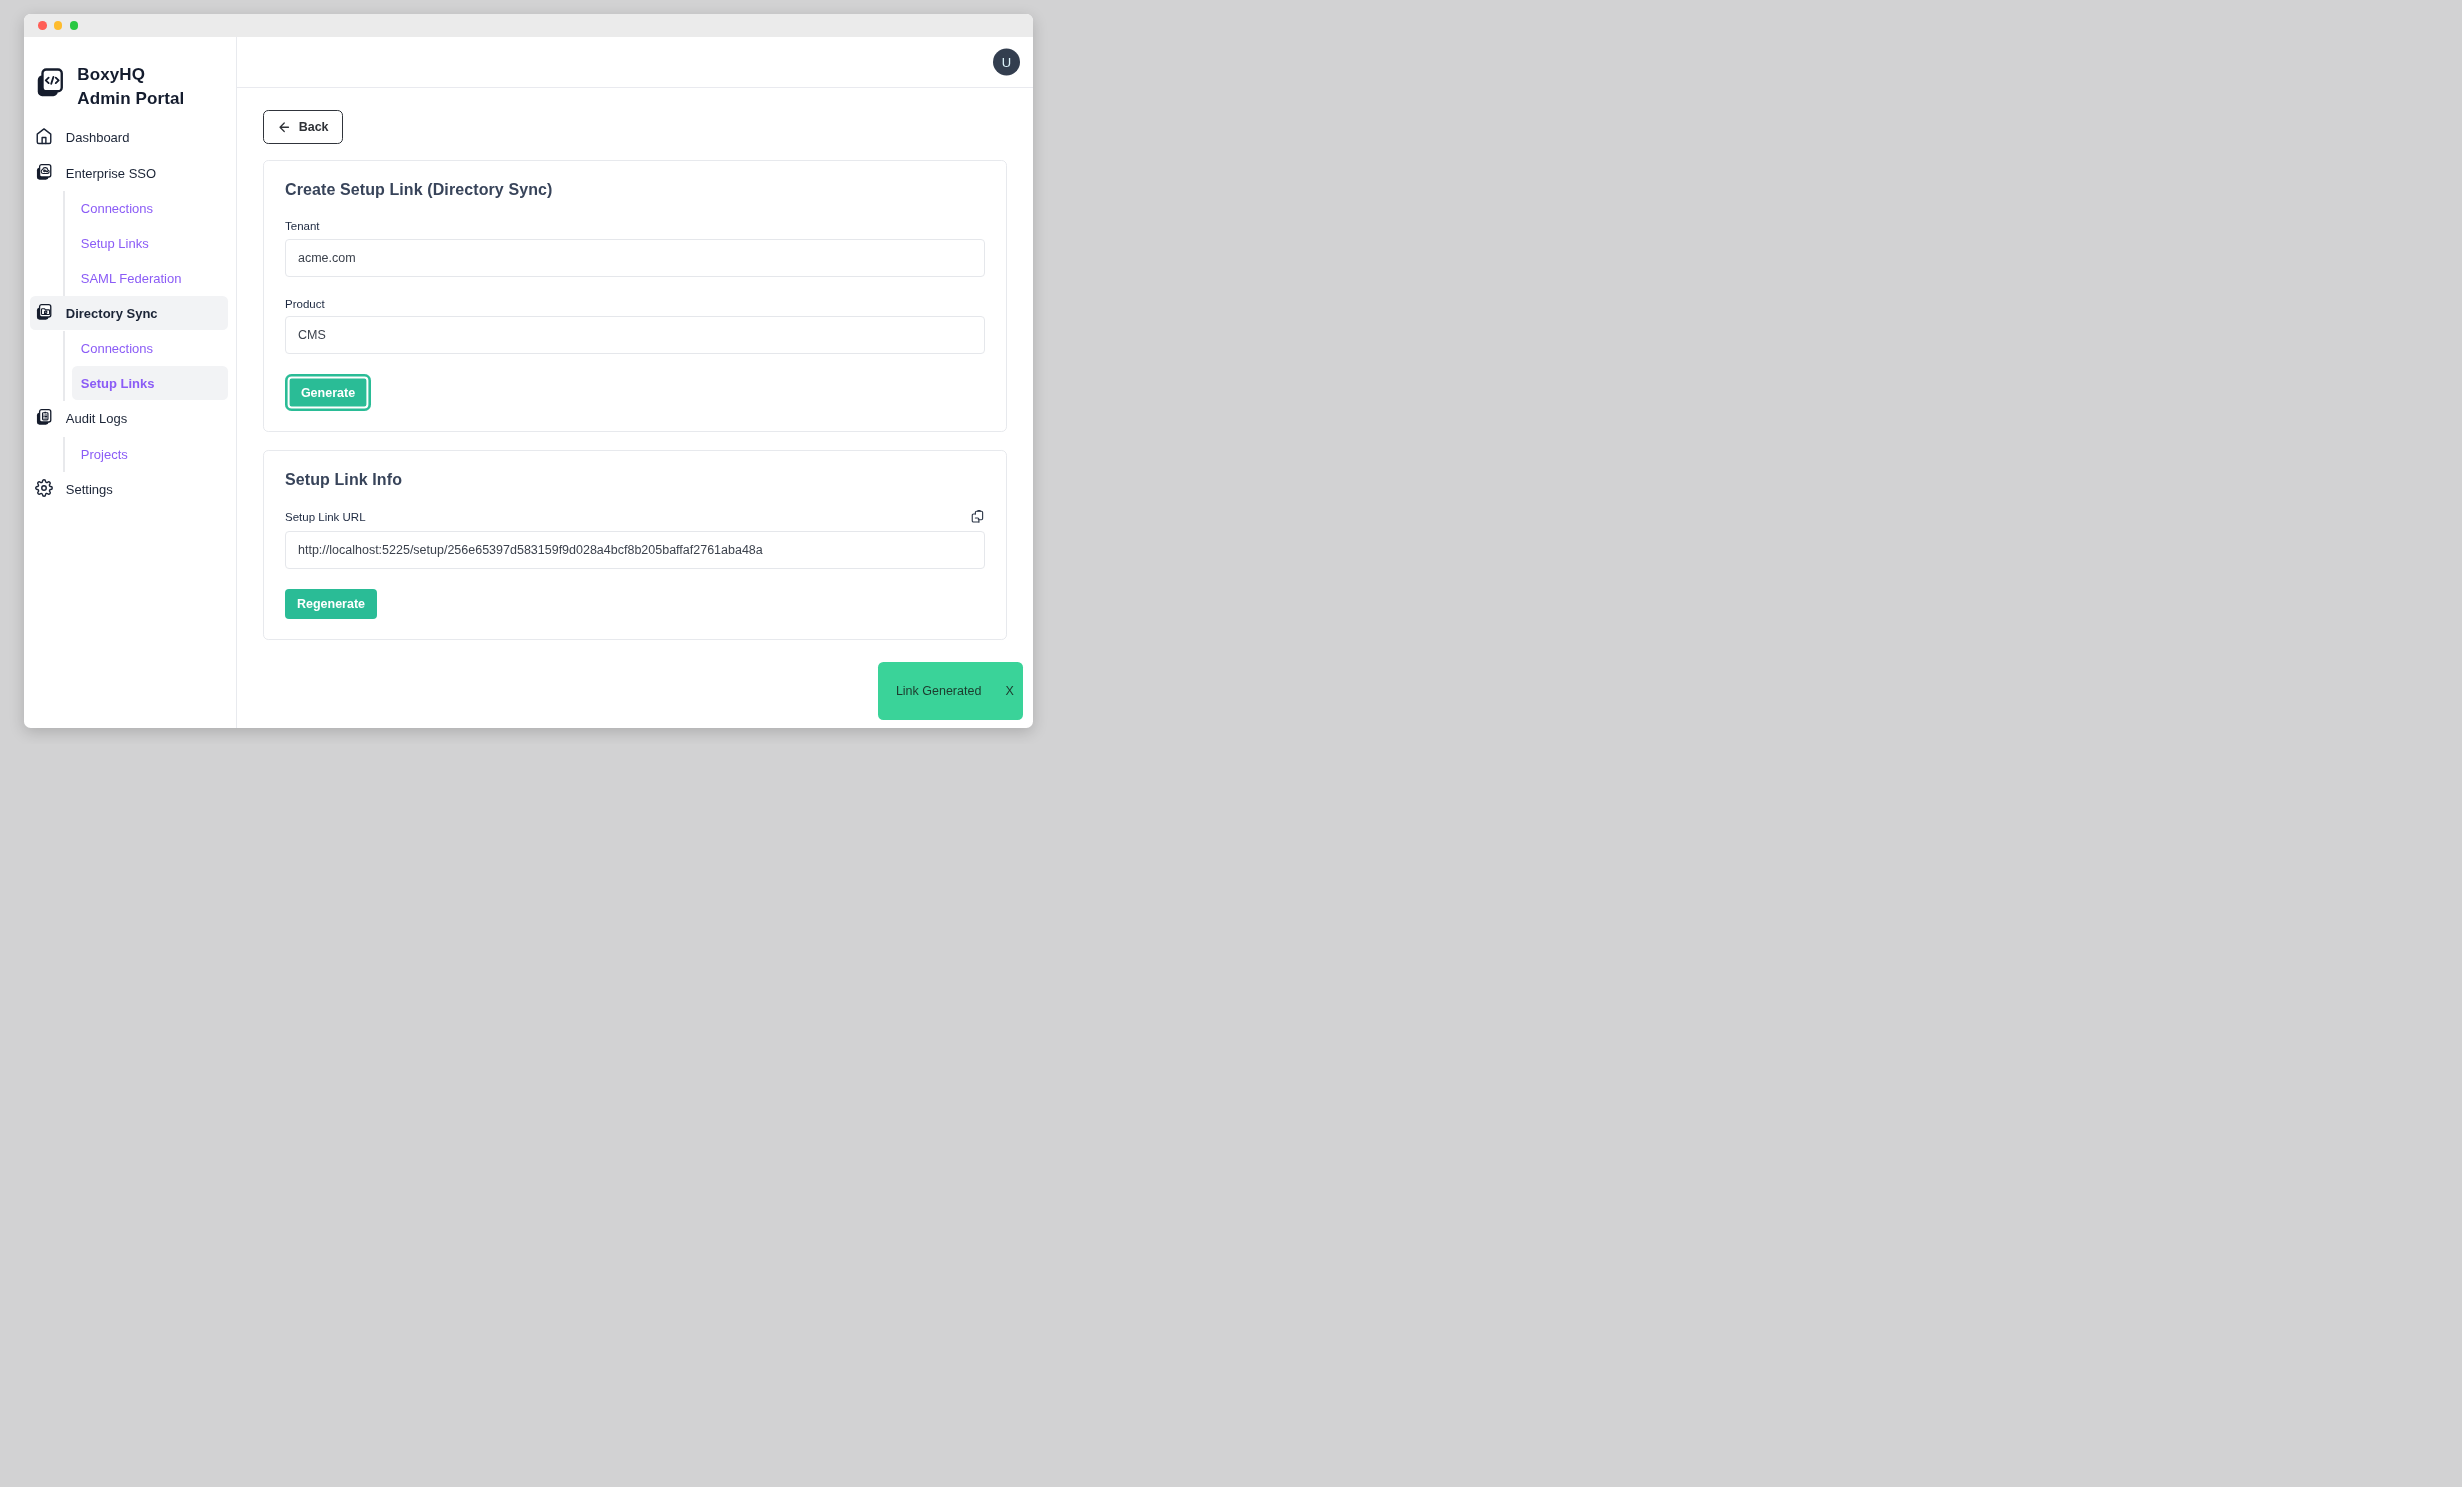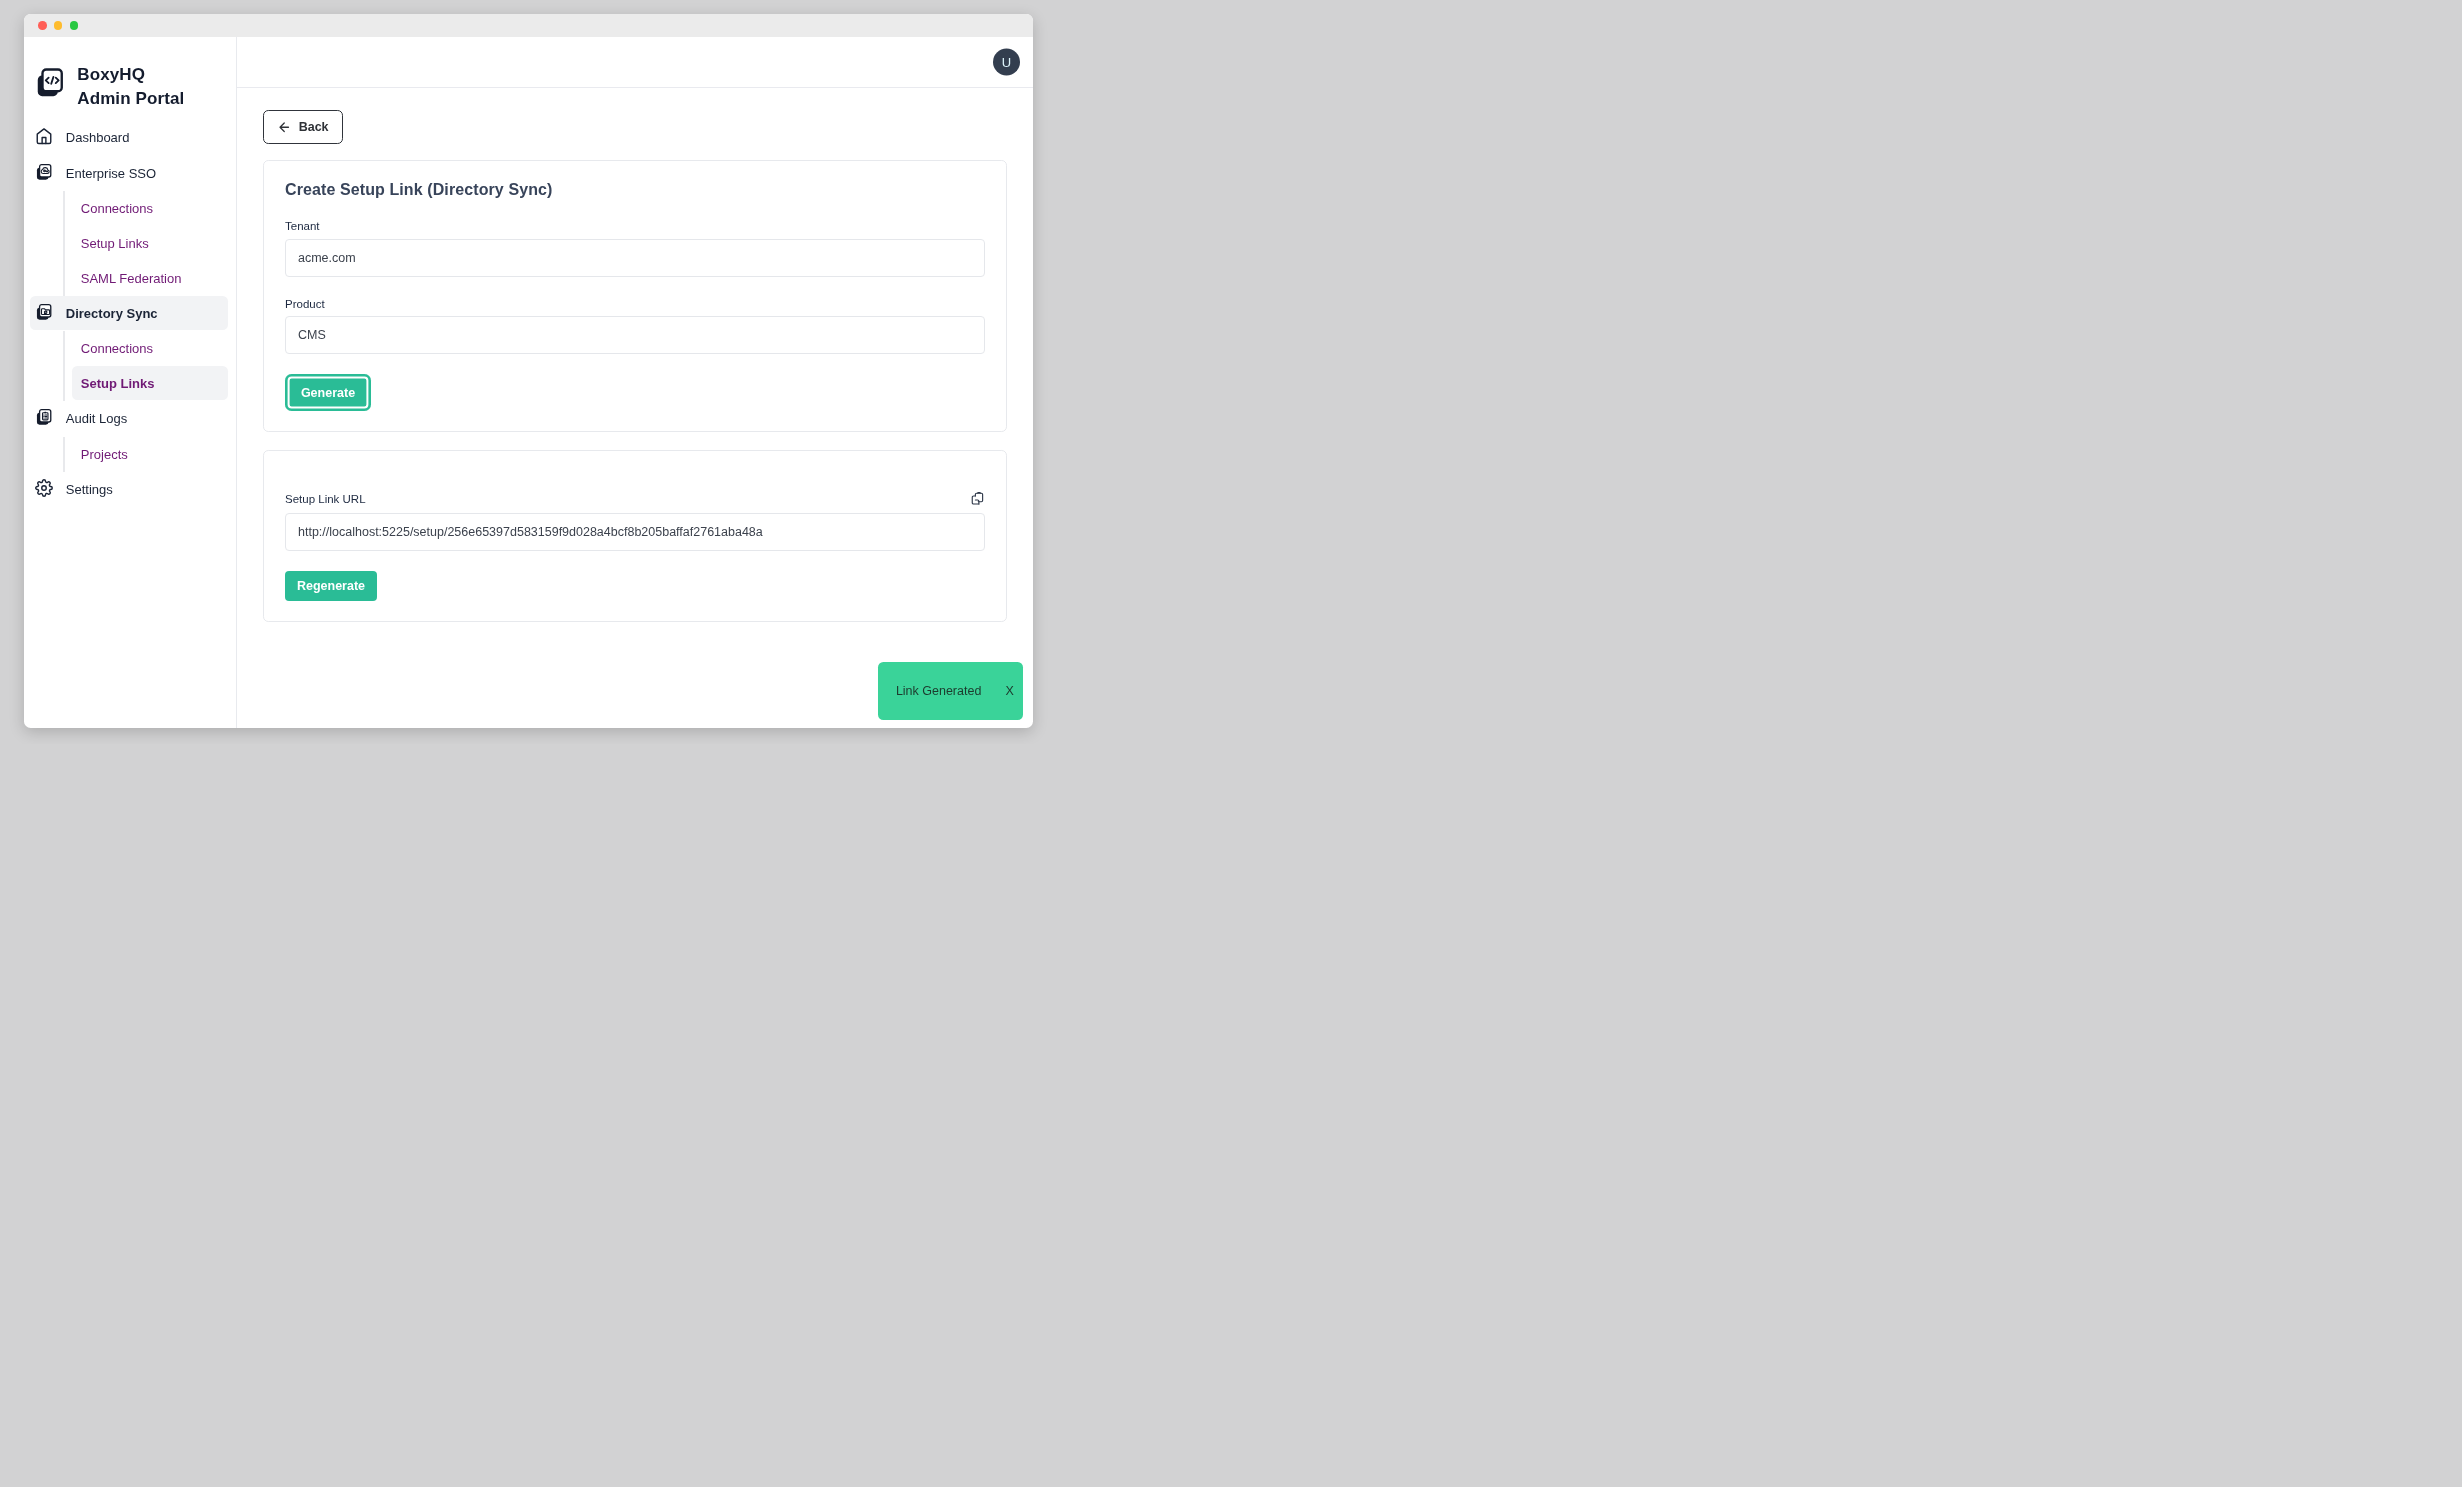--- a/index.html
+++ b/index.html
@@ -45,21 +45,21 @@
     height: 34px; padding: 0 5.3px; margin: 0.7px 0;
     font-size: 13px; color: #1b2436; font-weight: 500;
     border-radius: 5.3px; cursor: pointer;
   }
   .nav-item svg { flex: 0 0 auto; }
   .nav-item.active { background: #f2f3f5; font-weight: 700; }
   .sub-group { margin-left: 33px; border-left: 2px solid #e8e9ec; }
   .sub-item {
     display: flex; align-items: center;
     height: 34px; margin: 0.7px 0 0.7px 6.6px; padding-left: 9.2px;
-    font-size: 13px; color: #701a75; font-weight: 500;
+    font-size: 13px; color: #8b5cf6; font-weight: 500;
     border-radius: 5.3px; cursor: pointer;
   }
   .sub-item.active { background: #f2f3f5; font-weight: 700; }
 
   
   .main { flex: 1; display: flex; flex-direction: column; position: relative; min-width: 0; }
   .header {
     height: 51px; flex: 0 0 51px; border-bottom: 0.7px solid #e9eaef;
     position: relative;
   }
@@ -267,20 +267,21 @@
           <input class="text-input" type="text" value="acme.com" style="">
 
           <div class="field-label">Product</div>
           <input class="text-input" type="text" value="CMS" style="">
 
           <button class="btn-green generate-btn">Generate</button>
         </section>
 
         
         <section class="card" style="margin-top:18px;">
+          <h2>Setup Link Info</h2>
 
           <div class="label-row">
             <div class="field-label">Setup Link URL</div>
             <button class="copy-btn">
               <span>
                 <svg width="15" height="15" viewBox="0 0 24 24" fill="none" stroke="#2d3748" stroke-width="1.8" stroke-linecap="round" stroke-linejoin="round">
                   <rect x="8.6" y="3.6" width="11.6" height="13.6" rx="2"></rect>
                   <path d="M12.6 3.6v-1.2h3.6v1.2"></path>
                   <path d="M14.2 20.8H5.6a2 2 0 0 1-2-2V10a2 2 0 0 1 2-2h3" fill="#fff"></path>
                   <path d="M14.2 20.8v-4.4a2 2 0 0 0-2-2H8.6"></path>

